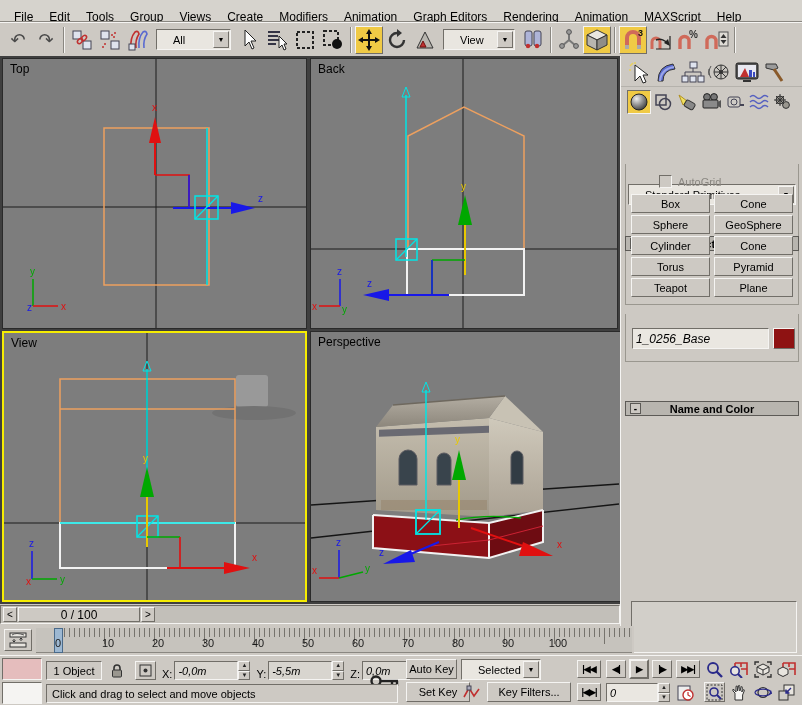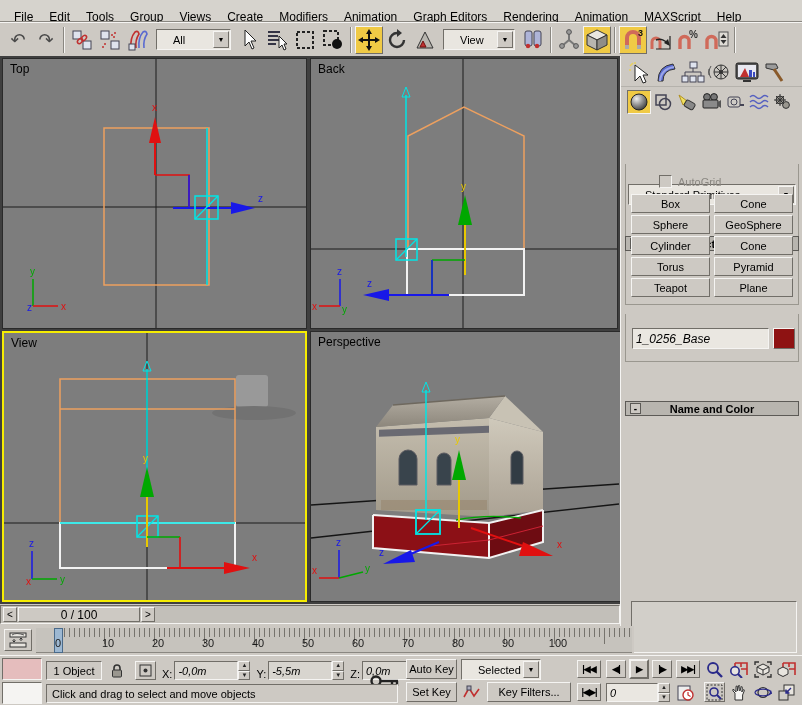--- a/index.html
+++ b/index.html
@@ -648,21 +648,21 @@
 
   <div class="srow" style="left:46px;top:26px;">
     <div class="sunken" style="width:352px;height:19px;display:flex;align-items:center;padding-left:5px;background:#cdc9c3;">Click and drag to select and move objects</div>
   </div>
 
   <div class="btn abs" style="left:406px;top:3px;width:51px;height:20px;">Auto Key</div>
   <div class="combo abs" style="left:461px;top:3px;width:80px;">
     <span class="cv">Selected</span>
     <span class="carrow">▼</span>
   </div>
-  <div class="btn abs" style="left:406px;top:26px;width:51px;height:20px;">Set Key</div>
+  <div class="btn abs" style="left:406px;top:26px;width:64px;height:20px;">Set Key</div>
   <div class="btn abs" style="left:461px;top:26px;width:22px;height:20px;border:none;background:none;">
     <svg width="18" height="14" viewBox="0 0 18 14">
       <path d="M1,12 L6,3 L11,11 L16,4" fill="none" stroke="#c03030" stroke-width="1.6"></path>
       <rect x="4" y="1" width="4" height="4" fill="#aab" stroke="#445"></rect>
     </svg>
   </div>
   <div class="btn abs" style="left:487px;top:26px;width:84px;height:20px;">Key Filters...</div>
 
   <div class="btn abs playtxt" style="left:577px;top:4px;width:24px;height:18px;">|◀◀</div>
   <div class="btn abs playtxt" style="left:606px;top:4px;width:20px;height:18px;">◀|</div>

